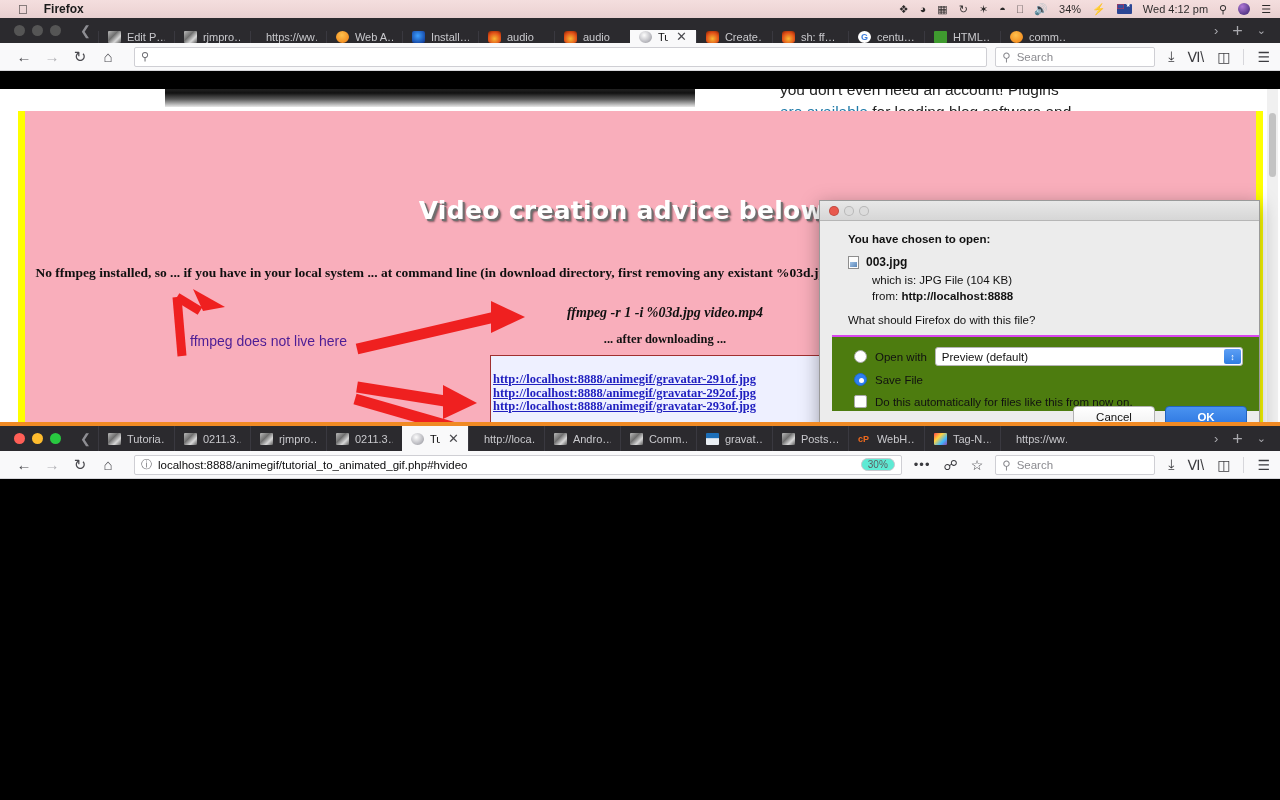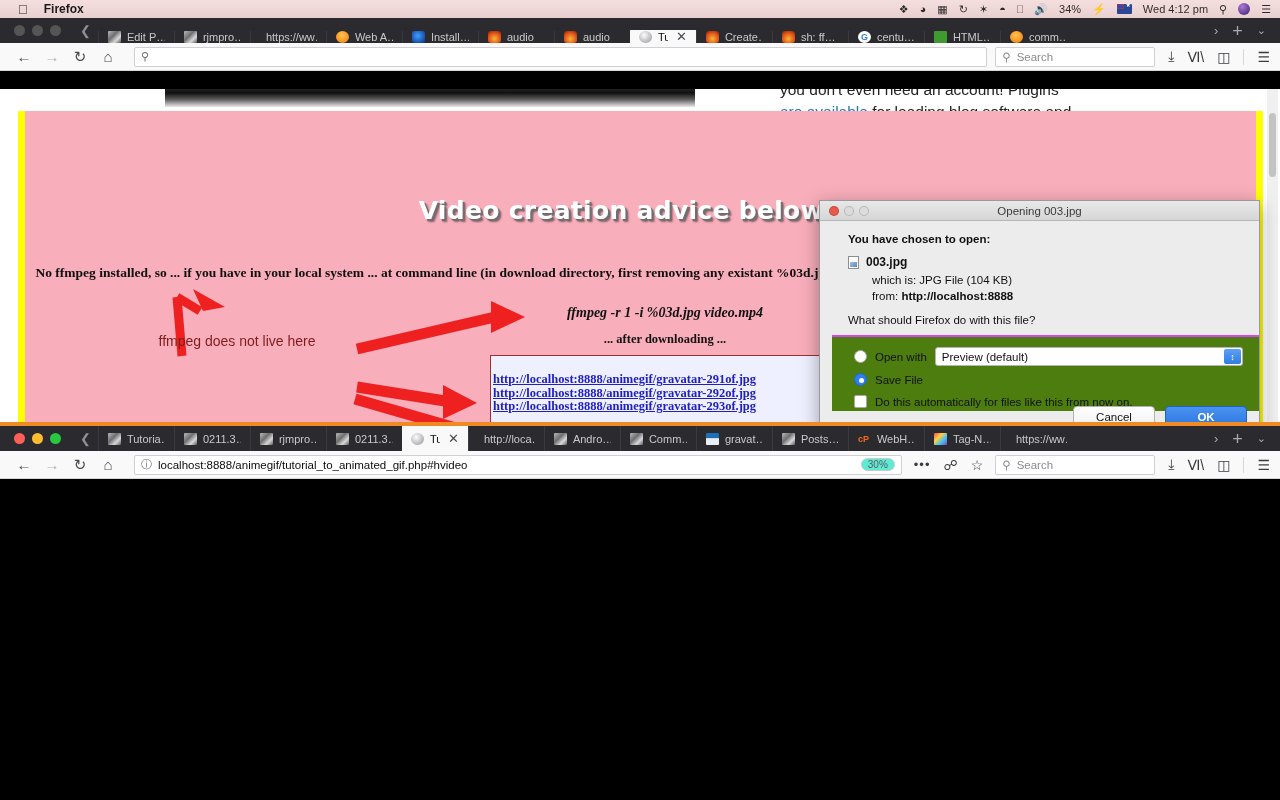--- a/index.html
+++ b/index.html
@@ -138,21 +138,21 @@
     letter-spacing: .3px;
   }
   .bodyline {
     position: absolute; top: 153px; left: 6px; width: 1219px;
     font-family: "Liberation Serif", serif;
     font-size: 13.5px; font-weight: bold; color: #101010;
     text-align: center; line-height: 18px;
   }
   .redlabel1 {
     position: absolute; top: 222px; left: 102px; width: 220px;
-    font-size: 14px; color: #7f1d1d; text-align: center;
+    font-size: 14px; color: #4c1d95; text-align: right;
   }
   .ffcmd {
     position: absolute; top: 194px; left: 400px; width: 480px; text-align: center;
     font-family: "Liberation Serif", serif; font-style: italic; font-weight: bold;
     font-size: 14px; color: #111;
   }
   .afterdl {
     position: absolute; top: 221px; left: 400px; width: 480px; text-align: center;
     font-family: "Liberation Serif", serif; font-weight: bold;
     font-size: 12.5px; color: #111;
@@ -414,21 +414,20 @@
         </div>
     </div>
 
     <div class="dlg">
       <div class="dlg-tb">
         <div class="lights">
           <span class="dl red"></span>
           <span class="dl off"></span>
           <span class="dl off"></span>
         </div>
-        <div class="dtitle">Opening 003.jpg</div>
       </div>
       <div class="dlg-body">
         <div class="dlg-h">You have chosen to open:</div>
         <div class="dlg-filerow">
           <span class="fileicon"></span>
           <span class="dlg-fname">003.jpg</span>
         </div>
         <div class="dlg-meta">
           <div><span>which is:</span> <span>JPG File (104 KB)</span></div>
           <div><span>from:</span> <b>http://localhost:8888</b></div>

